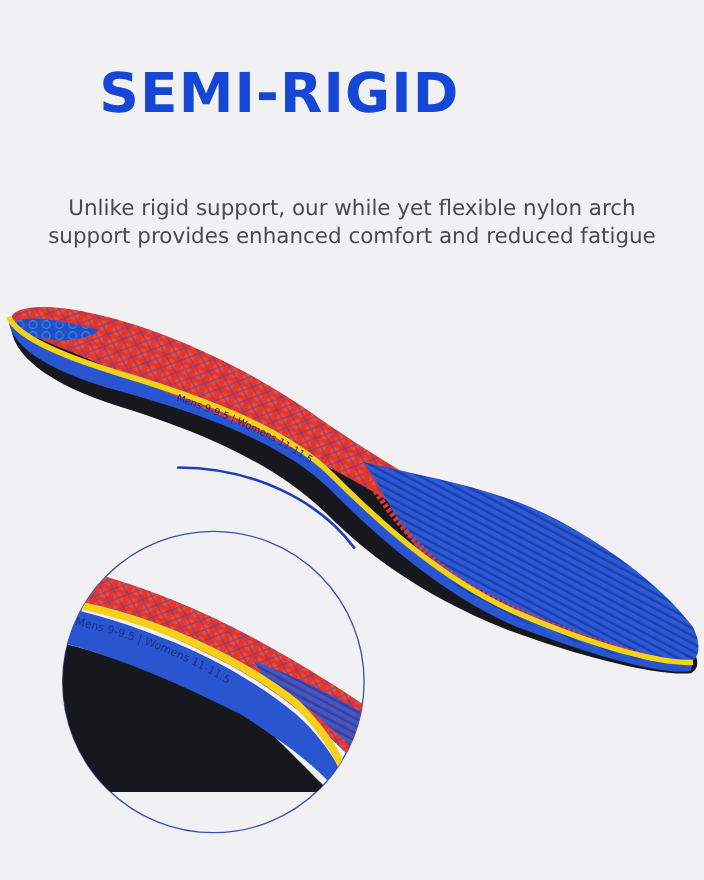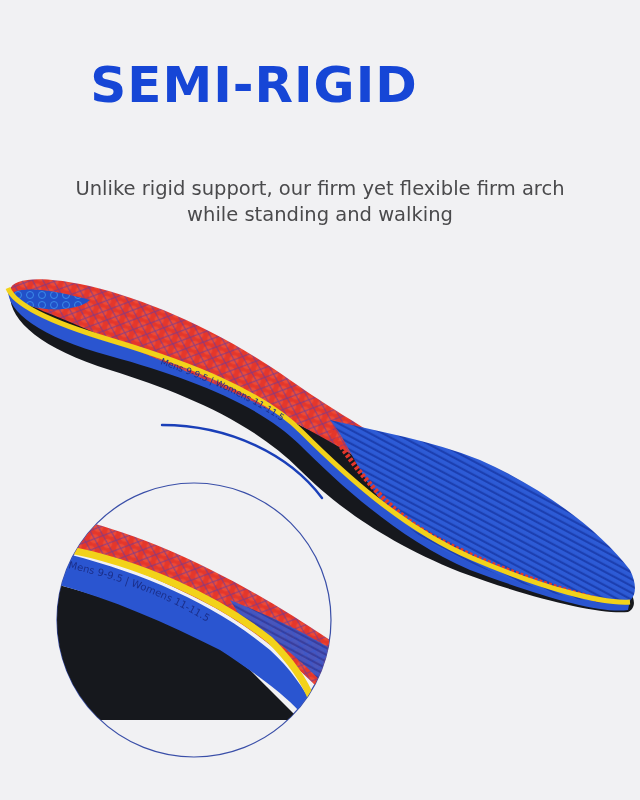--- a/index.html
+++ b/index.html
@@ -29,22 +29,22 @@
   }
 </style>
 </head>
 <body>
 
 <div class="headline">
   <div>SEMI-RIGID</div>
 </div>
 
 <div class="subtitle">
-  <div>Unlike rigid support, our firm yet flexible firm arch</div>
-  <div>while standing and walking</div>
+  <div>Unlike rigid support, our while yet flexible nylon arch</div>
+  <div>support provides enhanced comfort and reduced fatigue</div>
 </div>
 
 <svg class="art" viewBox="0 0 640 800" xmlns="http://www.w3.org/2000/svg">
   <defs>
     <pattern id="ribs" width="6" height="6" patternUnits="userSpaceOnUse" patternTransform="rotate(-62)">
       <rect width="6" height="6" fill="#2d5bd6"></rect>
       <rect width="2.2" height="6" fill="#1c3fb0"></rect>
     </pattern>
     <pattern id="hex" width="14" height="12" patternUnits="userSpaceOnUse" patternTransform="rotate(20)">
       <rect width="14" height="12" fill="#e4372b"></rect>

